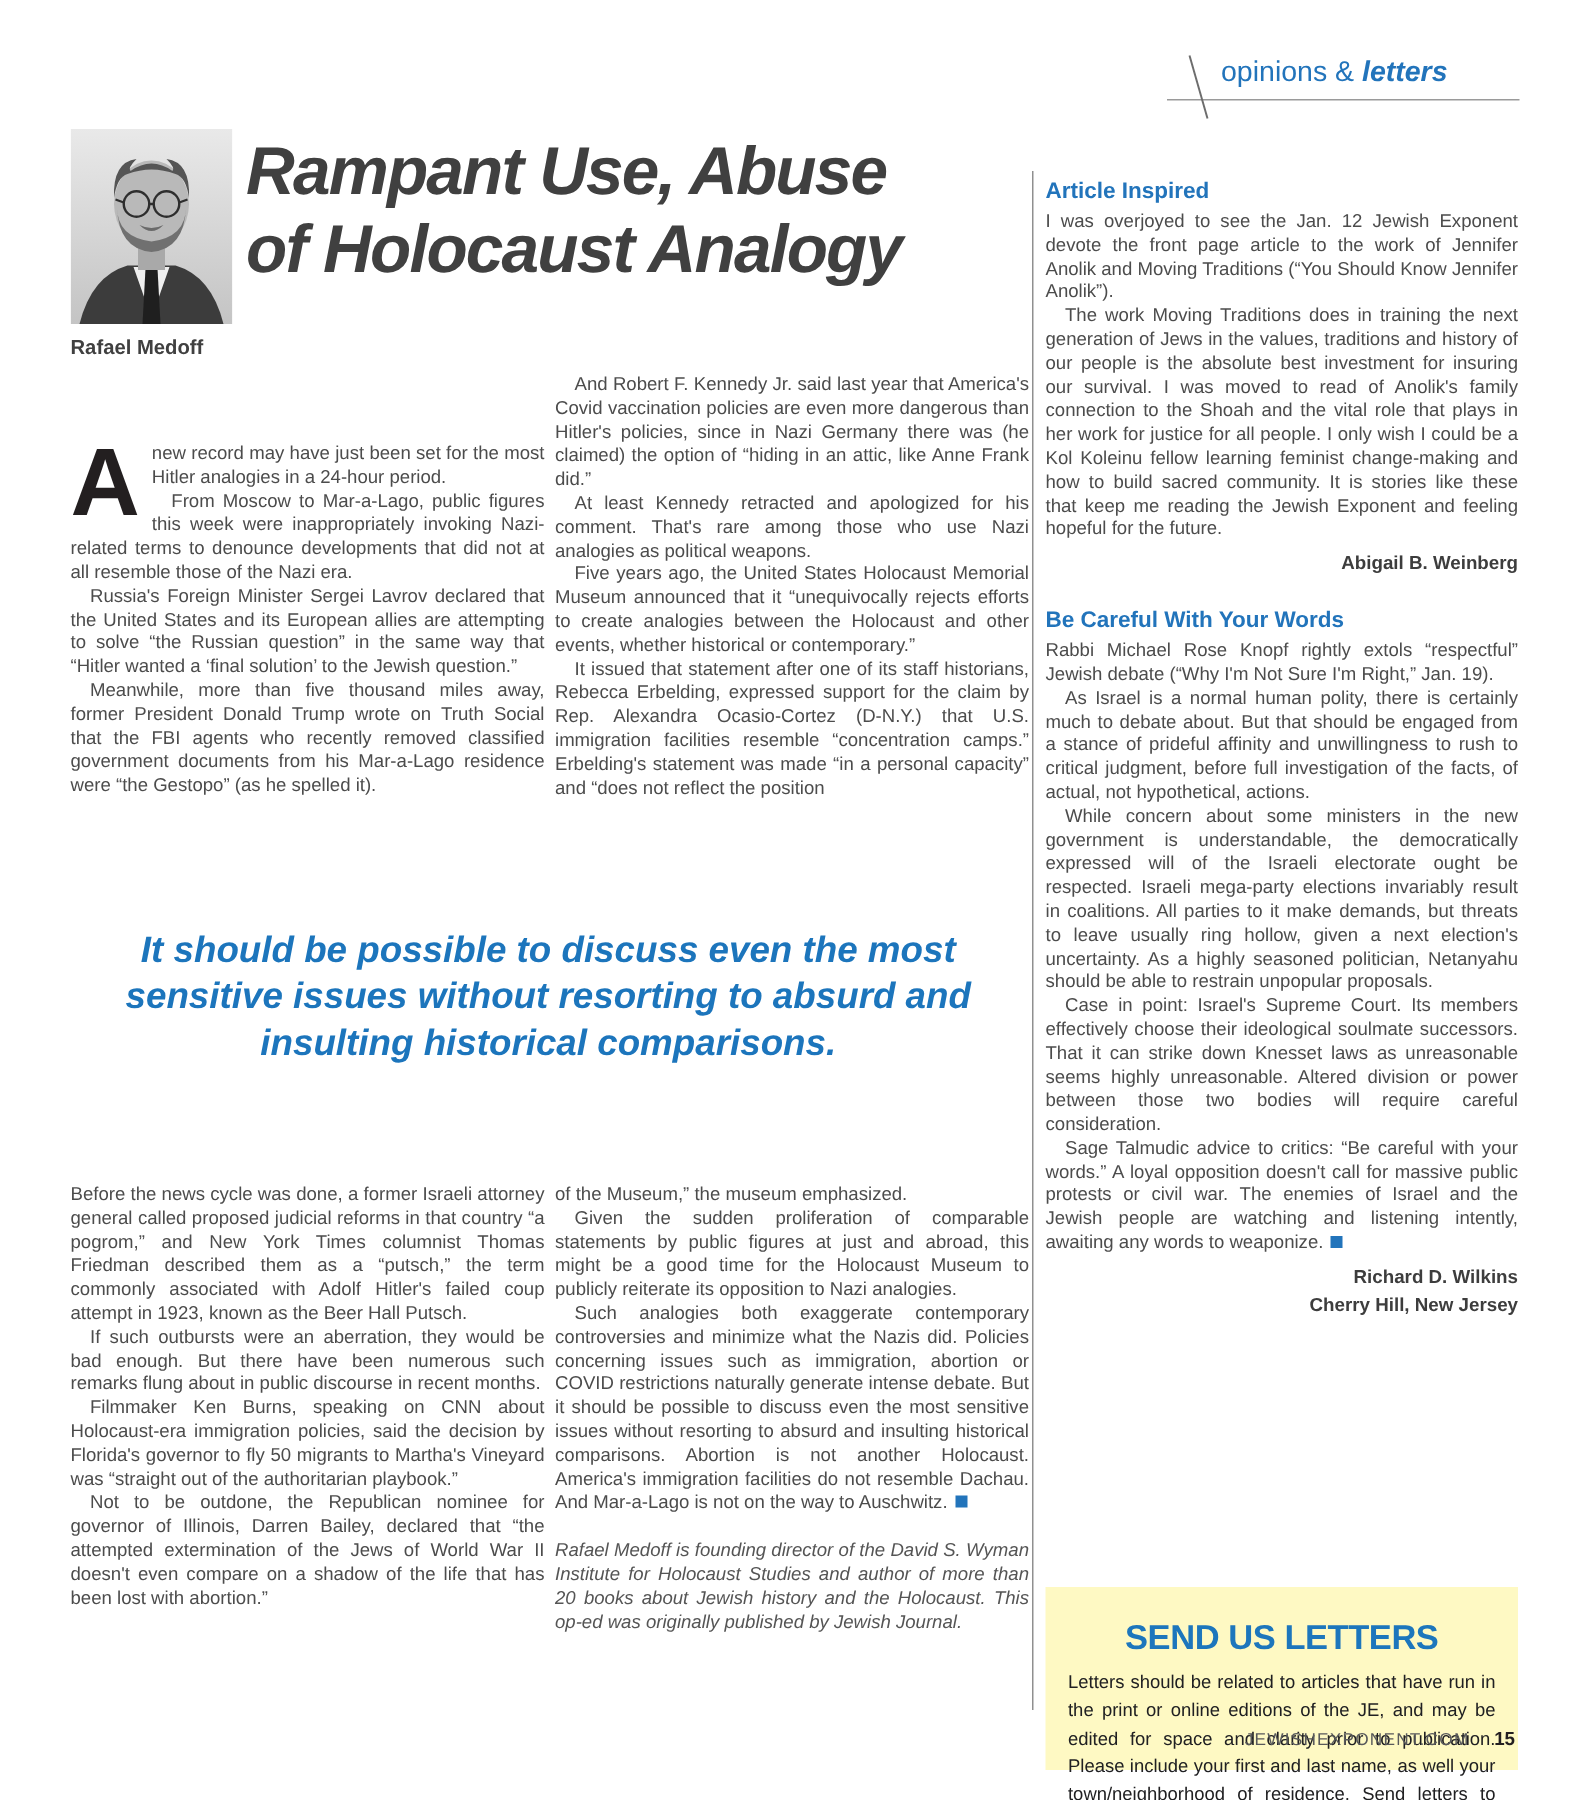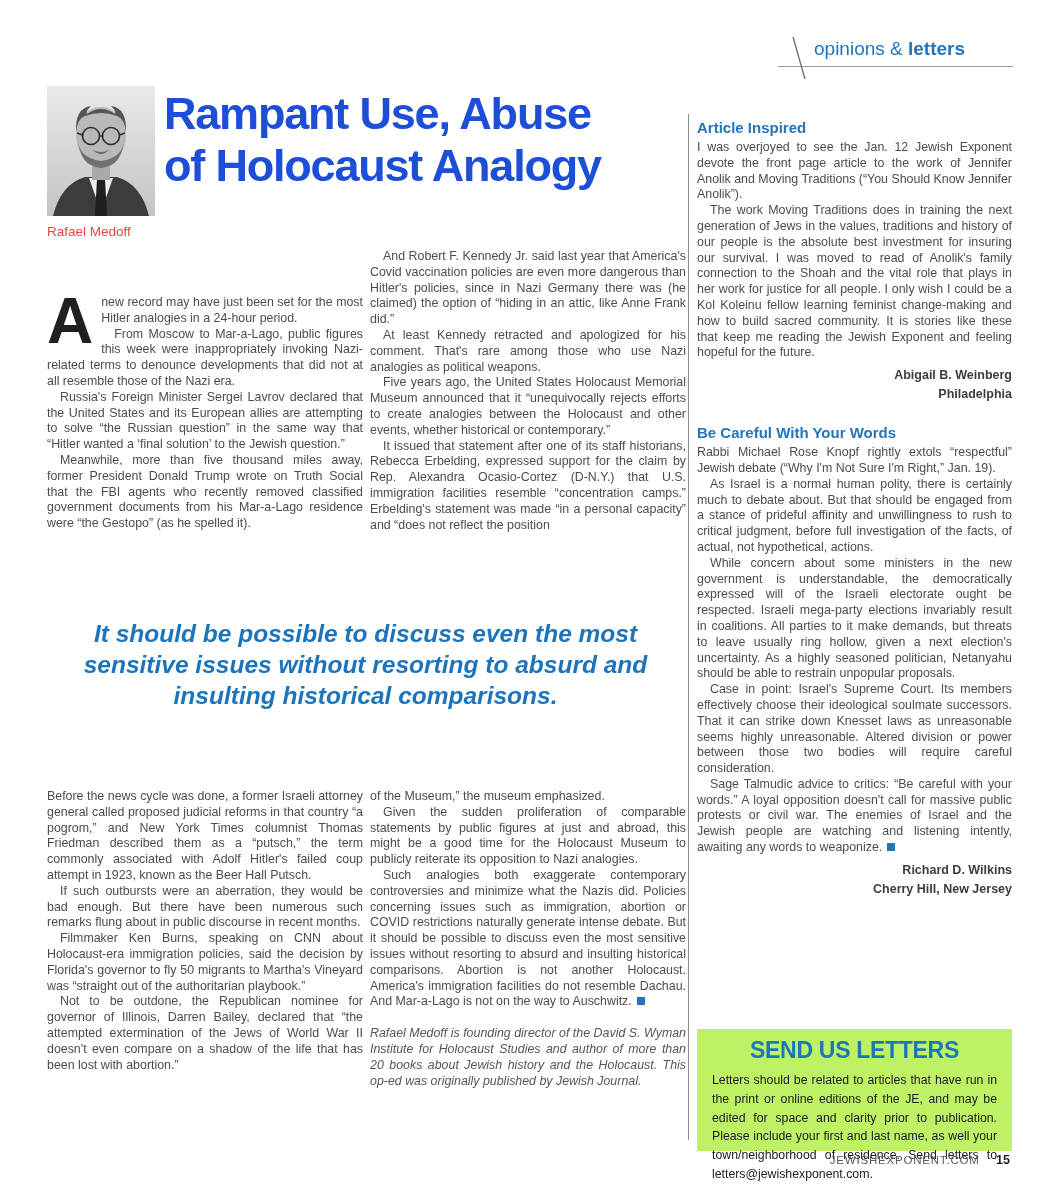--- a/index.html
+++ b/index.html
@@ -15,32 +15,32 @@
 
   
   .section-header { position:absolute; left:778px; top:30px; width:235px; height:48px; }
   .section-header .rule { position:absolute; left:0; right:0; top:36px; height:1px; background:#9a9a9a; }
   .section-header .slash { position:absolute; left:14px; top:6px; width:14px; height:44px; }
   .section-header .slash svg { display:block; }
   .section-header .words {
     position:absolute; left:36px; top:8px;
     font-size:19px; color:#2274bb; white-space:nowrap;
   }
-  .section-header .words .bold { font-weight:bold; }
+  .section-header .words .bold { font-weight:bold;font-style:italic; }
 
   
   .author-photo { position:absolute; left:47px; top:86px; width:108px; height:130px; overflow:hidden; }
   .headline {
     position:absolute; left:164px; top:88px; width:530px;
-    font-size:45px; font-weight:bold; color:#1d4ed8;
-    line-height:1.15; letter-spacing:-1.2px;
+    font-size:45px; font-weight:bold; color:#404040;
+    line-height:1.15; letter-spacing:-1.2px;font-style:italic;
   }
   .byline {
     position:absolute; left:47px; top:224px;
-    font-size:13.5px; font-weight:normal; color:#ef4444;
+    font-size:13.5px; font-weight:bold; color:#404040;
   }
 
   
   .bodytext { font-size:12.4px; line-height:15.8px; color:#4c4c4c; text-align:justify;margin-top:27px; }
   .bodytext p { margin:0; text-indent:13px; }
   .bodytext p.p-first { text-indent:0; }
   .col { position:absolute; width:316px; }
   .col-1-upper { left:47px;  top:268px; }
   .col-2-upper { left:370px; top:222px; }
   .col-1-lower { left:47px;  top:762px; }
@@ -80,22 +80,22 @@
   .letters-col .bodytext-flow { font-size:12.4px; line-height:15.8px; color:#4c4c4c; text-align:justify; }
   .letters-col .bodytext-flow p { margin:0; text-indent:13px; }
   .letters-col .bodytext-flow p.p-first { text-indent:0; }
   .signature {
     margin:5px 0 10px 0; text-align:right;
     font-size:12.5px; font-weight:bold; color:#3d3d3d; line-height:19px;
   }
 
   
   .letters-box {
-    position:absolute; left:697px; top:1029px; width:315px; height:122px;
-    background:#bef264; padding:8px 15px 10px 15px;
+    position:absolute; left:697px; top:1058px; width:315px; height:122px;
+    background:#fef9c3; padding:20px 15px 10px 15px;
   }
   .letters-box .box-title {
     text-align:center; font-size:23px; font-weight:bold; color:#1d76bc;
     margin:0 0 7px 0; letter-spacing:-0.3px;
   }
   .letters-box .box-body {
     font-size:12.3px; line-height:18.8px; color:#202022; text-align:justify; margin:0;
   }
 
   
@@ -197,21 +197,20 @@
 
   <div class="letters-col">
 
     <h3 class="letter-heading">Article Inspired</h3>
     <div class="bodytext-flow">
       <p class="p-first">I was overjoyed to see the Jan. 12 Jewish Exponent devote the front page article to the work of Jennifer Anolik and Moving Traditions (“You Should Know Jennifer Anolik”).</p>
       <p>The work Moving Traditions does in training the next generation of Jews in the values, traditions and history of our people is the absolute best investment for insuring our survival. I was moved to read of Anolik's family connection to the Shoah and the vital role that plays in her work for justice for all people. I only wish I could be a Kol Koleinu fellow learning feminist change-making and how to build sacred community. It is stories like these that keep me reading the Jewish Exponent and feeling hopeful for the future.</p>
     </div>
     <div class="signature">
       <div>Abigail B. Weinberg</div>
-      <div>Philadelphia</div>
     </div>
 
     <h3 class="letter-heading second">Be Careful With Your Words</h3>
     <div class="bodytext-flow">
       <p class="p-first">Rabbi Michael Rose Knopf rightly extols “respectful” Jewish debate (“Why I'm Not Sure I'm Right,” Jan. 19).</p>
       <p>As Israel is a normal human polity, there is certainly much to debate about. But that should be engaged from a stance of prideful affinity and unwillingness to rush to critical judgment, before full investigation of the facts, of actual, not hypothetical, actions.</p>
       <p>While concern about some ministers in the new government is understandable, the democratically expressed will of the Israeli electorate ought be respected. Israeli mega-party elections invariably result in coalitions. All parties to it make demands, but threats to leave usually ring hollow, given a next election's uncertainty. As a highly seasoned politician, Netanyahu should be able to restrain unpopular proposals.</p>
       <p>Case in point: Israel's Supreme Court. Its members effectively choose their ideological soulmate successors. That it can strike down Knesset laws as unreasonable seems highly unreasonable. Altered division or power between those two bodies will require careful consideration.</p>
       <p><span>Sage Talmudic advice to critics: “Be careful with your words.” A loyal opposition doesn't call for massive public protests or civil war. The enemies of Israel and the Jewish people are watching and listening intently, awaiting any words to weaponize.</span><span class="endmark"></span></p>
     </div>

